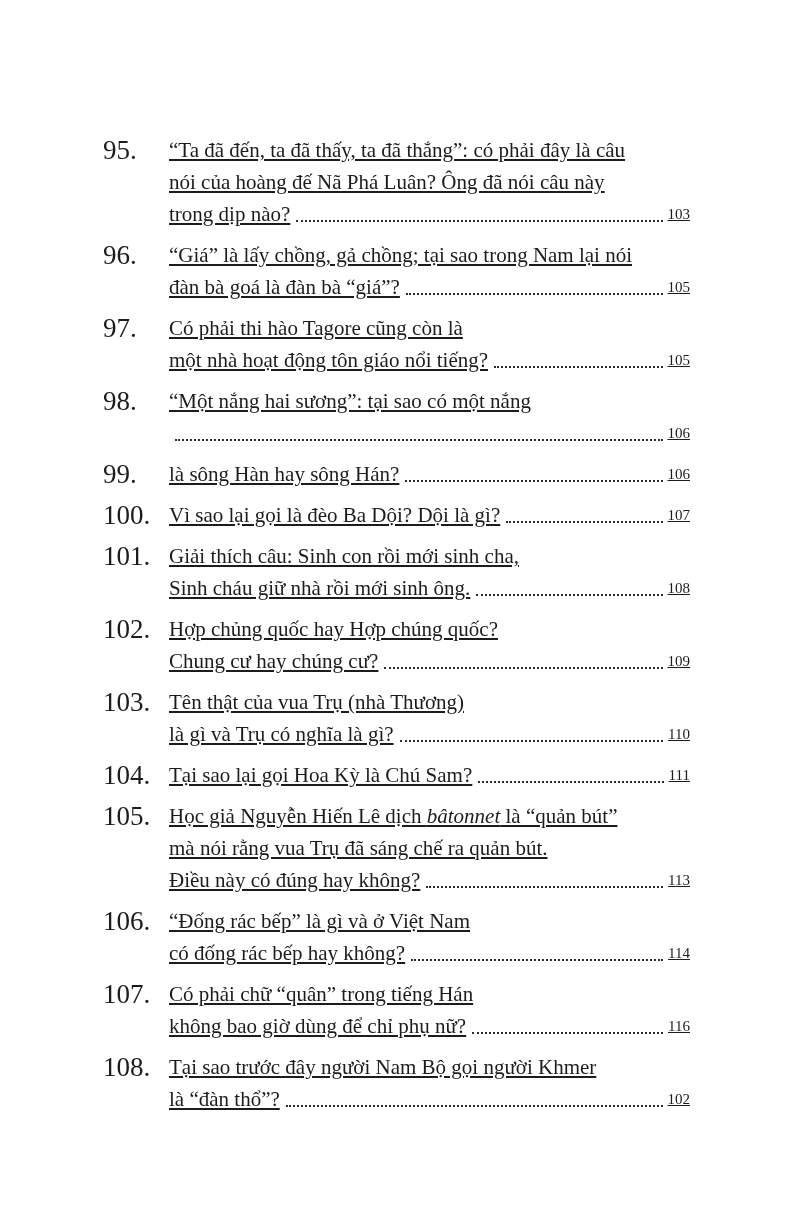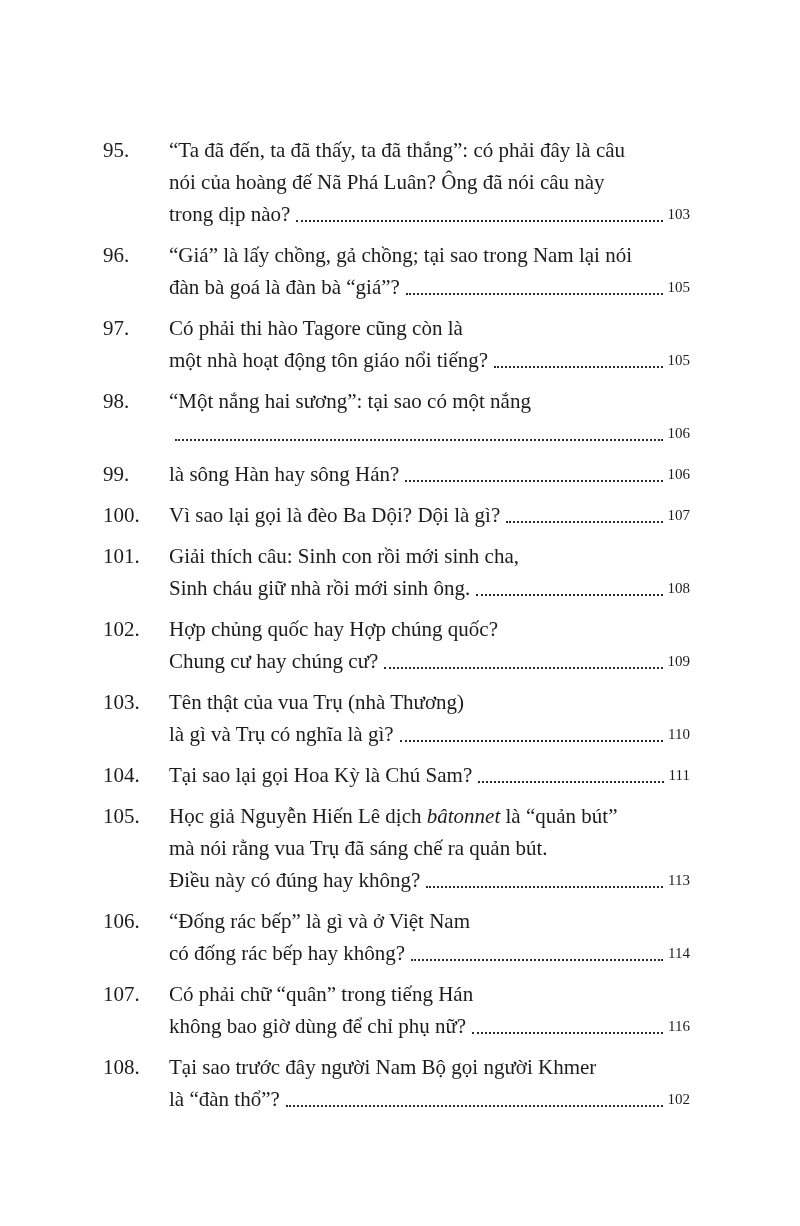--- a/index.html
+++ b/index.html
@@ -18,28 +18,29 @@
     left: 103px;
     right: 110px;
   }
   .entry {
     display: flex;
     margin-bottom: 9px;
   }
   .num {
     flex: 0 0 66px;
     width: 66px;
-    font-size: 21px;
+    font-size: 27px;
     line-height: 32px;
   }
   .body {
     flex: 1;
     min-width: 0;
     font-size: 21px;
     line-height: 32px;
+    text-decoration: underline;
   }
   .line { white-space: nowrap; }
   .line.last {
     display: flex;
     align-items: center;
   }
   .line .txt { flex: 0 0 auto; }
   .leader {
     flex: 1 1 auto;
     height: 0;

